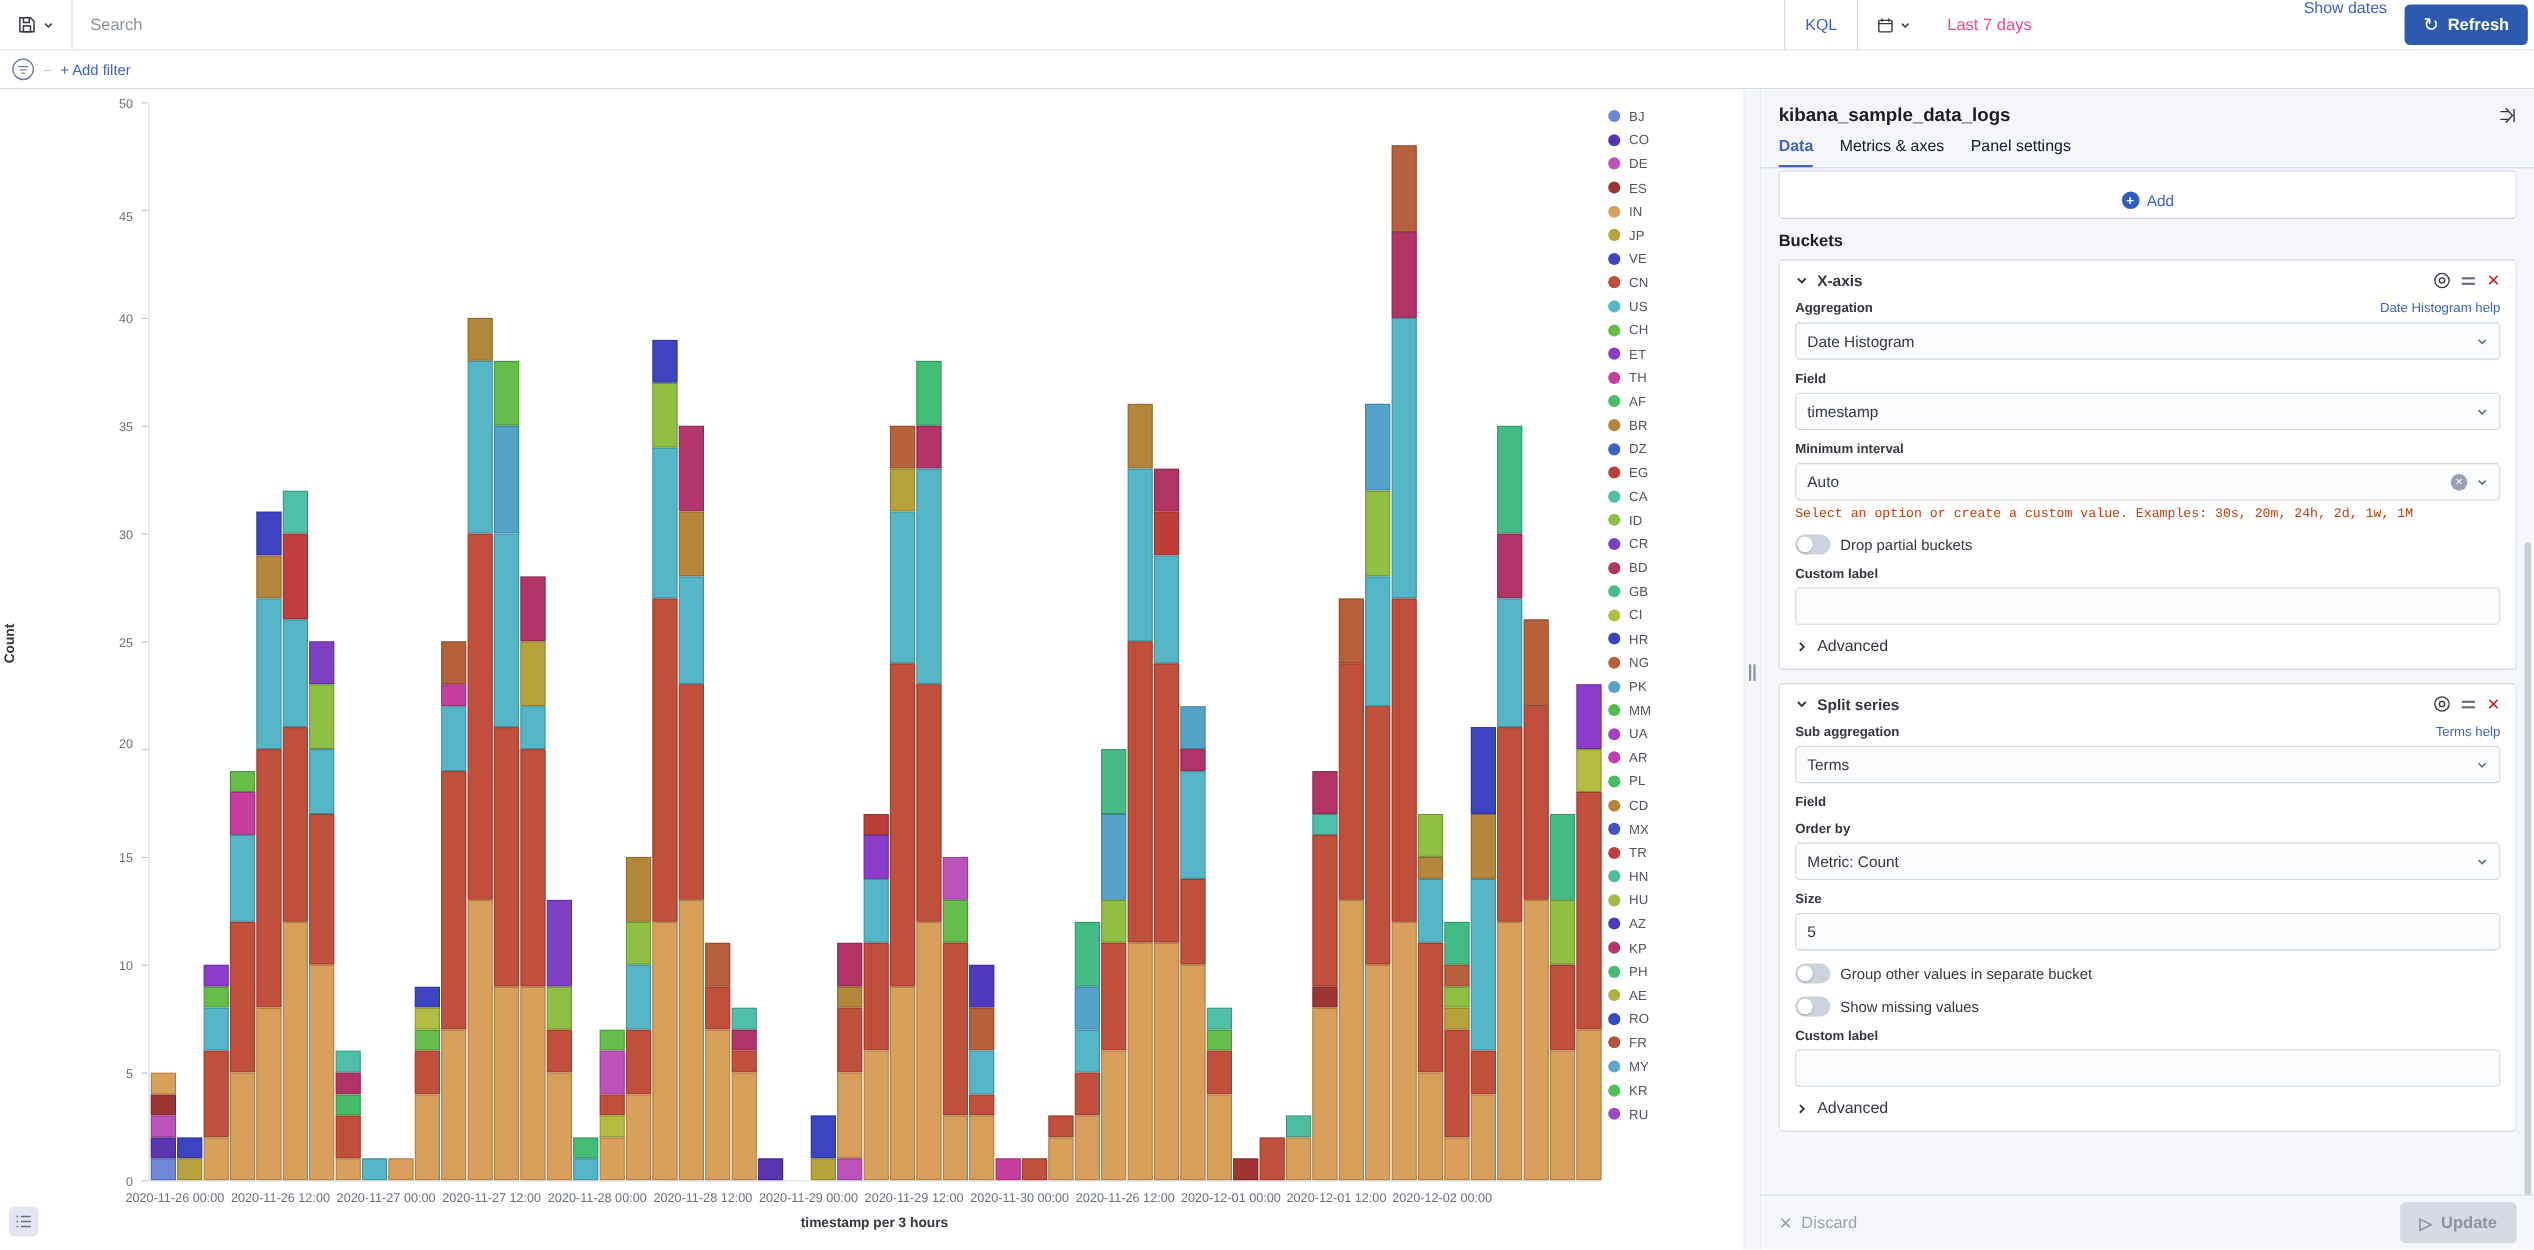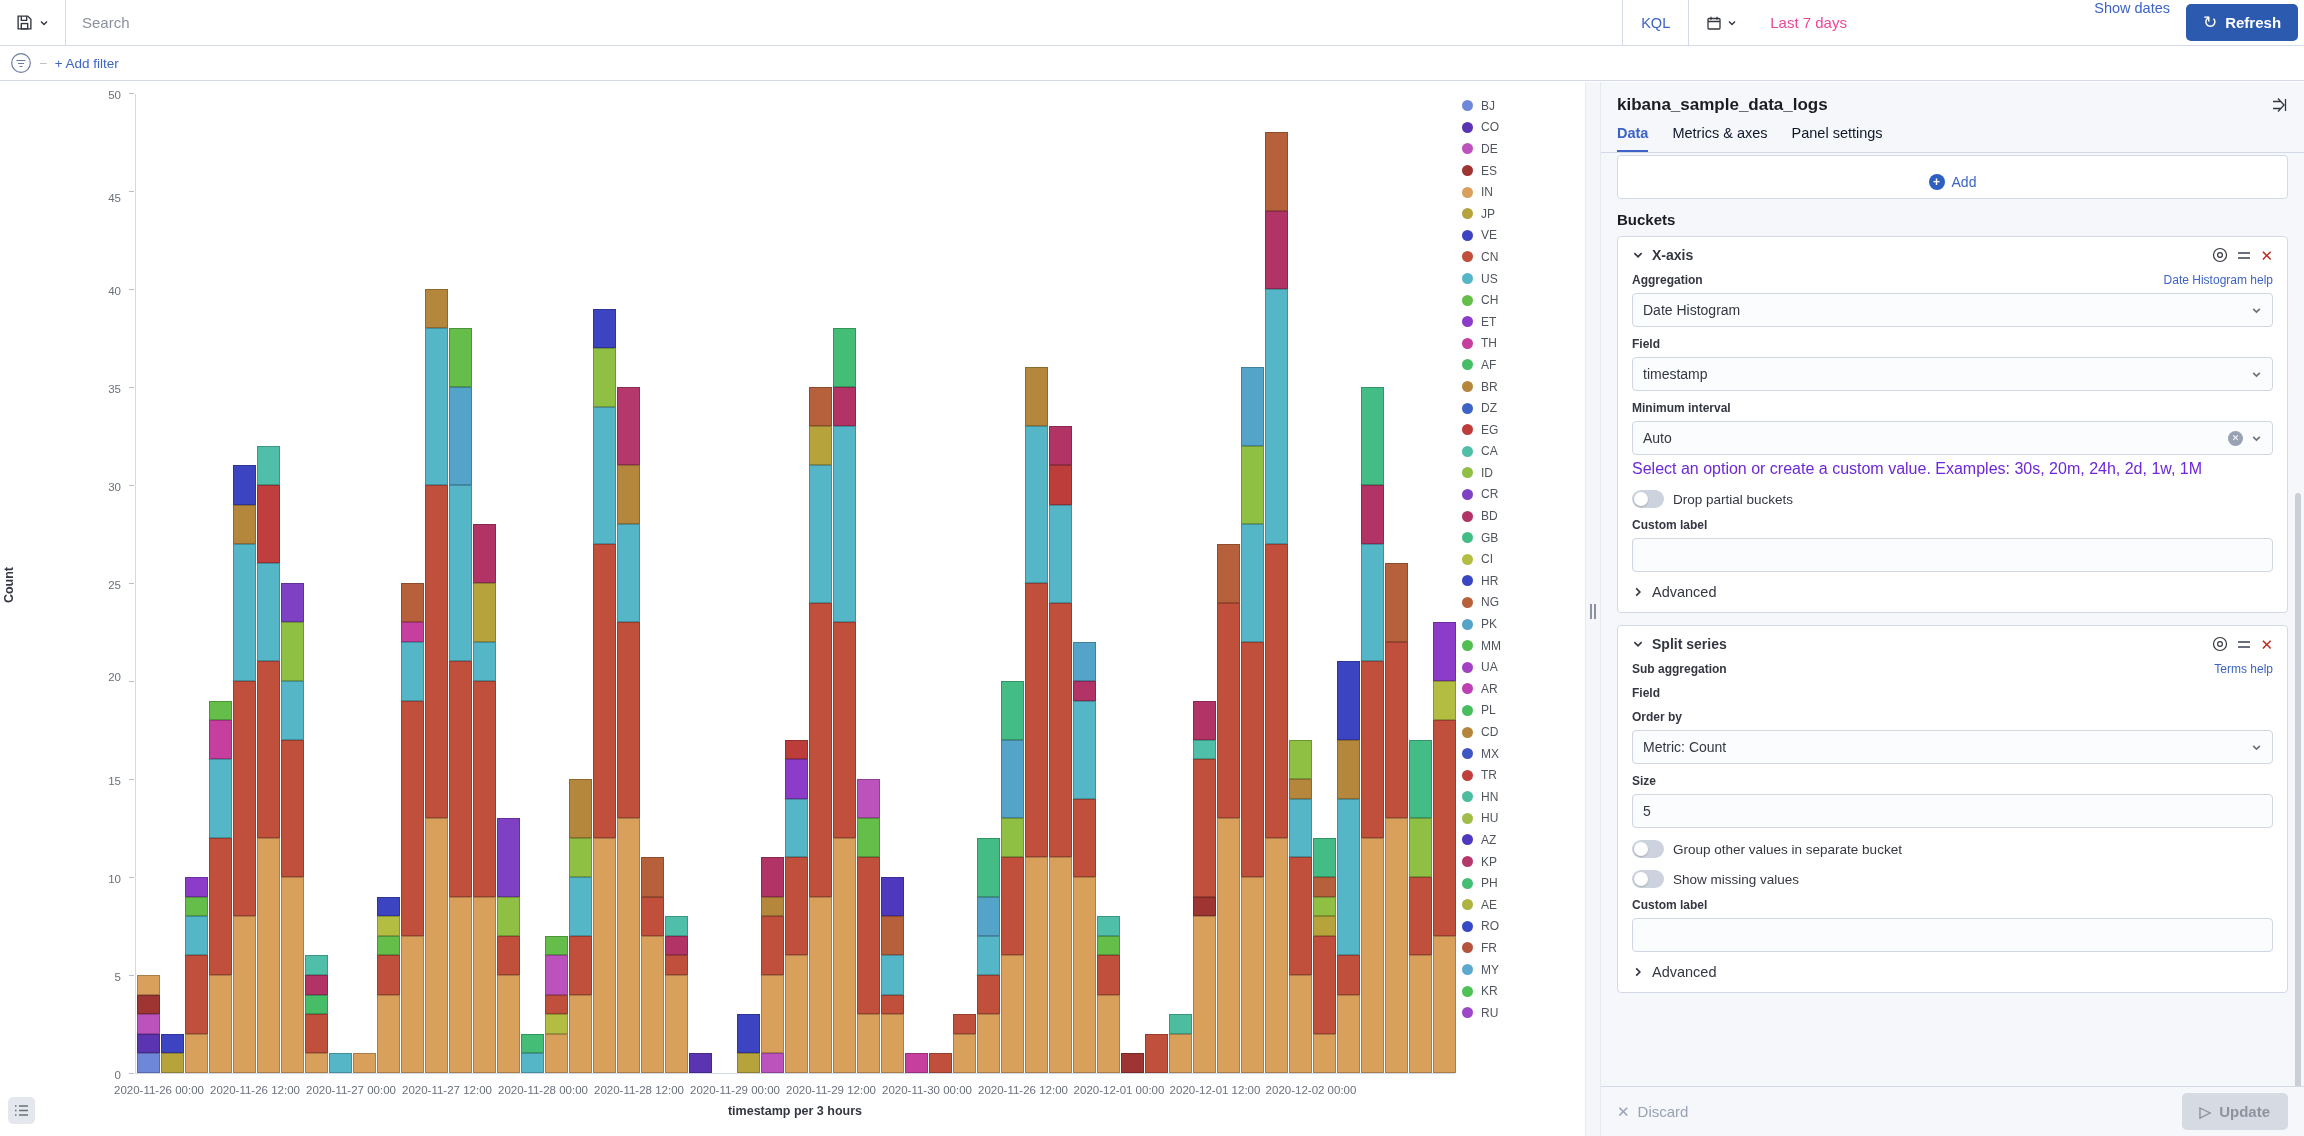--- a/index.html
+++ b/index.html
@@ -85,21 +85,21 @@
   .form-label { font-size:12px; font-weight:700; color:#343741; }
   .help-link { margin-left:auto; font-size:12px; color:#3d63c6; cursor:pointer; }
   .select, .text-input { margin-top:6px; height:34px; background:#fbfcfd; border:1px solid #d0d7e2; border-radius:4px;
             display:flex; align-items:center; padding:0 10px; font-size:14px; color:#343741; cursor:pointer; }
   .select .val { flex:1; }
   .text-input { cursor:text; }
   .text-input input { border:none; outline:none; background:transparent; width:100%; font-size:14px; color:#343741;
                       font-family:"Liberation Sans",sans-serif; }
   .clear-badge { width:15px; height:15px; border-radius:50%; background:#98a2b3; color:#fff; font-size:9px; line-height:15px;
                  text-align:center; margin-right:8px; cursor:pointer; }
-  .hint { margin-top:5px; font-size:16px; color:#6d28d9; }
+  .hint { margin-top:5px; font-size:12px; color:#c2410c;font-family:Liberation Mono, monospace; }
   .toggle-row { display:flex; align-items:center; gap:9px; margin-top:12px; cursor:pointer; }
   .toggle { width:32px; height:18px; border-radius:9px; background:#ccd3de; position:relative; flex:none; }
   .toggle::after { content:""; position:absolute; left:2px; top:2px; width:14px; height:14px; border-radius:50%; background:#fff;
                    box-shadow:0 1px 2px rgba(0,0,0,0.2); }
   .toggle-label { font-size:13.5px; color:#343741; }
   .advanced-row { display:flex; align-items:center; gap:8px; margin-top:12px; cursor:pointer; }
   .advanced-label { font-size:14.5px; color:#343741; }
   .two-col { display:flex; gap:16px; }
   .two-col > div { flex:1; }
   .buckets-add { display:flex; justify-content:center; padding:10px 0 6px 0; }
@@ -826,20 +826,26 @@
               <i></i>
             </span>
           <span class="close-x">✕</span>
         </span>
       </div>
 
       <div class="form-label-row">
         <span class="form-label">Sub aggregation</span>
         <span class="help-link">Terms help</span>
       </div>
+      <div class="select">
+        <span class="val">Terms</span>
+        <svg class="icon" width="11" height="11" viewBox="0 0 10 10" fill="none" stroke="#69707d" stroke-width="1.4">
+            <path d="M2 3.5l3 3 3-3"></path>
+          </svg>
+      </div>
 
       <div class="form-label-row">
         <span class="form-label">Field</span>
       </div>
 
       <div class="form-label-row">
         <span class="form-label">Order by</span>
       </div>
       <div class="select">
         <span class="val">Metric: Count</span>

